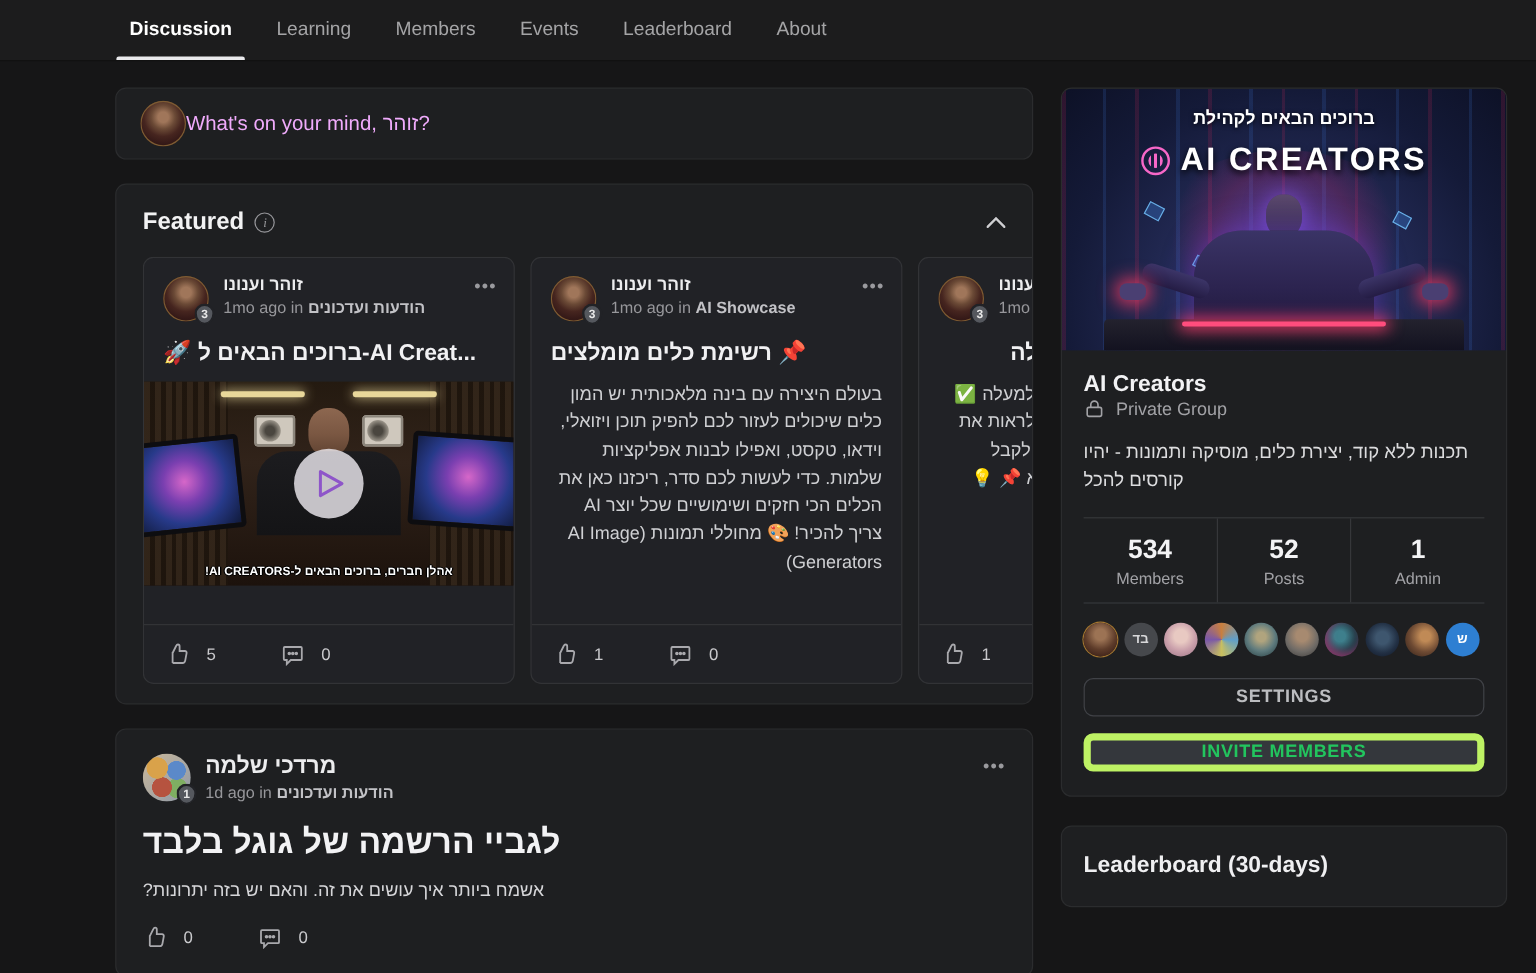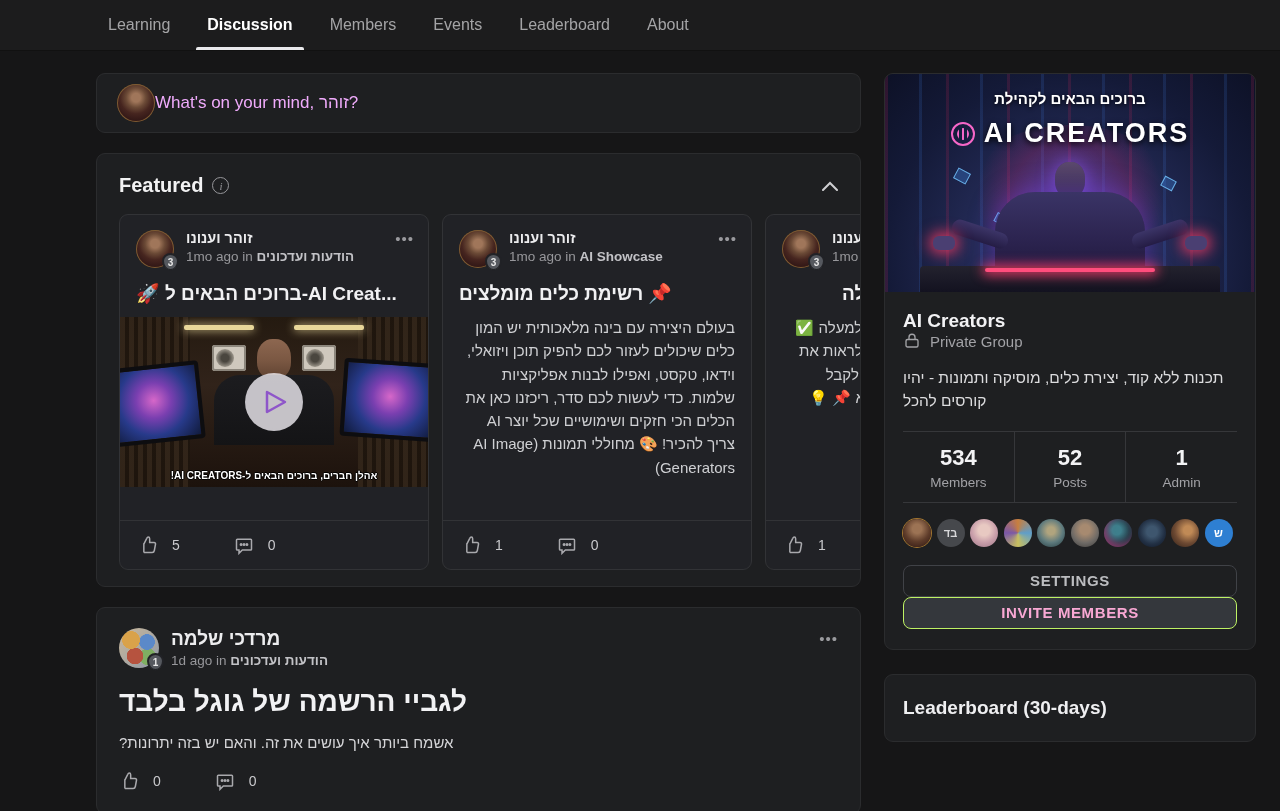--- a/index.html
+++ b/index.html
@@ -149,34 +149,34 @@
   .m4 { background:conic-gradient(#c97f3e, #5f9ec9, #c9c05f, #7a57a8, #c97f3e); }
   .m5 { background:radial-gradient(circle at 50% 42%, #b0a47e 18%, #5e7a7d 55%, #22383c 100%); }
   .m6 { background:radial-gradient(circle at 50% 38%, #a78a70 22%, #6e6a66 60%, #3c3a38 100%); }
   .m7 { background:radial-gradient(circle at 45% 40%, #3e7f8c 20%, #27424e 55%, #131c26 100%); box-shadow:inset 3px -3px 6px rgba(220,60,140,.5); }
   .m8 { background:radial-gradient(circle at 50% 45%, #3e566e 25%, #223044 60%, #0e1422 100%); }
   .m9 { background:radial-gradient(circle at 60% 40%, #c08a56 18%, #6e4a33 55%, #2c1d16 100%); }
   .m10 { background:#2e7fd2; color:#fff; }
   .btn { width:100%; height:32px; border-radius:8px; display:flex; align-items:center; justify-content:center;
     font-size:15px; font-weight:bold; letter-spacing:.6px; cursor:pointer; }
   .btn-settings { margin-top:18px; border:1px solid #404247; color:#bcbdc0; background:transparent; }
-  .btn-invite { background:#34373c; color:#f9a8d4; border:1px solid #bef264; }
+  .btn-invite { margin-top:14px; background:#34373c; color:#22c55e; border:6px solid #bef264; }
 
   .leaderboard-card { margin-top:24px; padding:22px 18px; }
   .lb-title { font-size:19px; font-weight:bold; color:#efeff1; }
 
   .ltr { direction:ltr; }
   .clip-card .mc-title, .clip-card .mc-body { direction:rtl; }
 </style>
 </head>
 <body>
 
 <div class="navbar">
+  <div class="nav-tab active">Discussion</div>
   <div class="nav-tab">Learning</div>
-  <div class="nav-tab active">Discussion</div>
   <div class="nav-tab">Members</div>
   <div class="nav-tab">Events</div>
   <div class="nav-tab">Leaderboard</div>
   <div class="nav-tab">About</div>
 </div>
 
 <div class="layout">
 
   <div class="feed">
 

